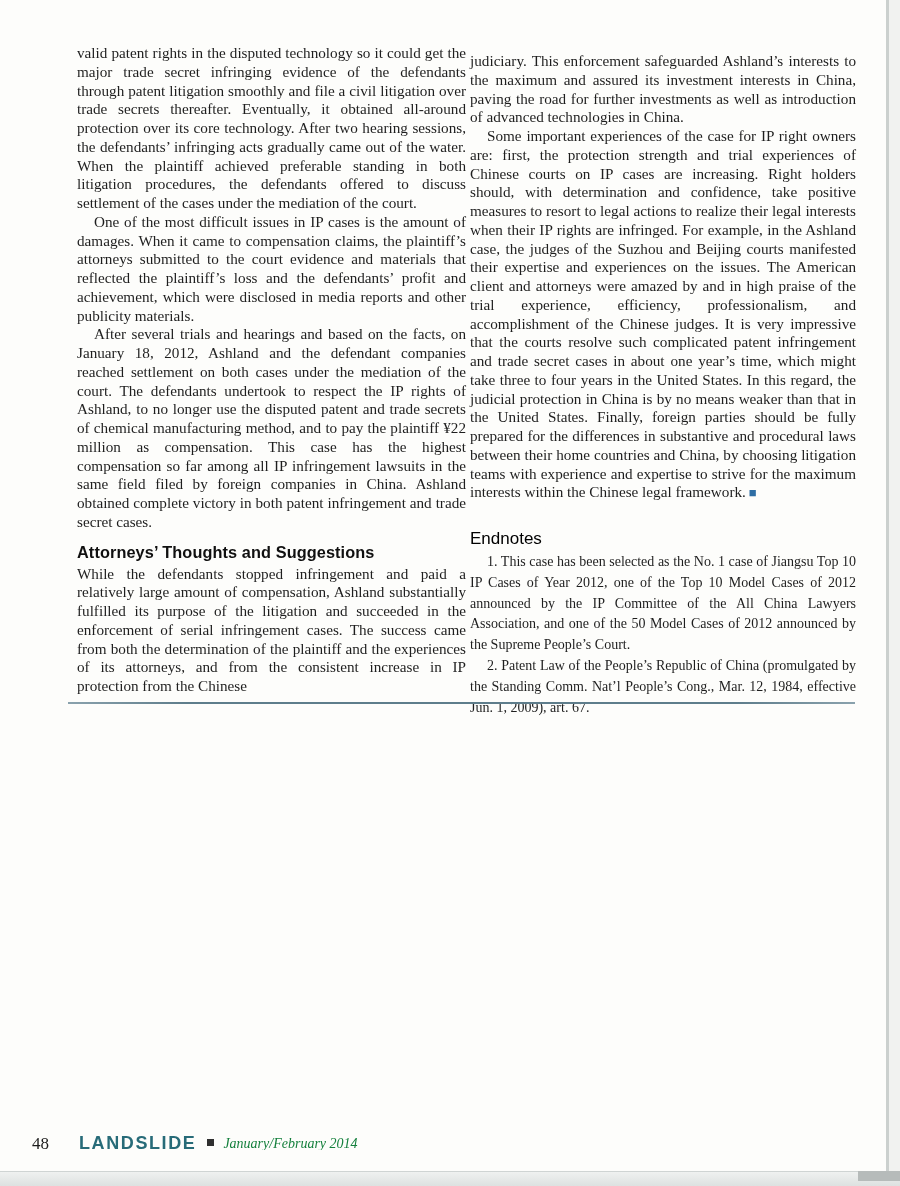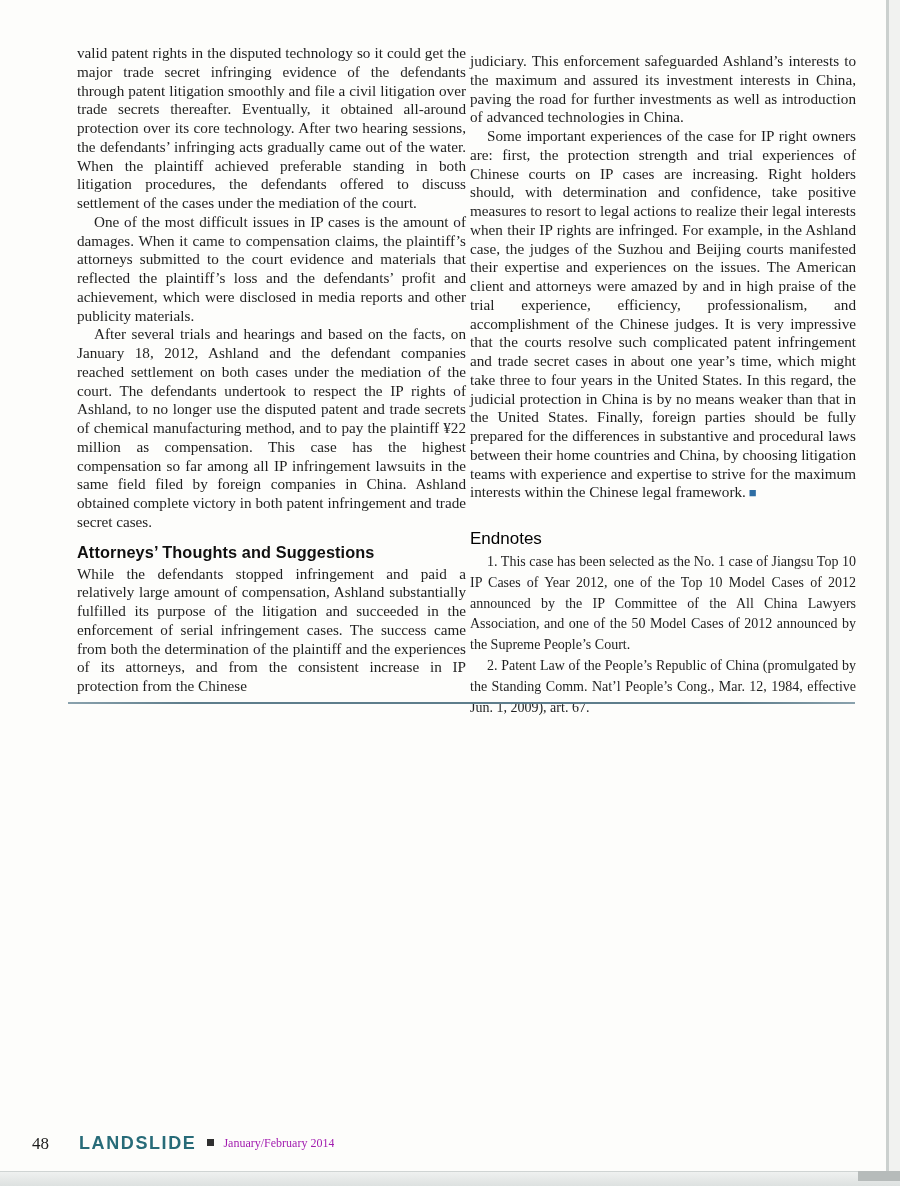--- a/index.html
+++ b/index.html
@@ -106,23 +106,24 @@
   }
   .footer .footsq {
     display: inline-block;
     width: 7px;
     height: 7px;
     background: #2f2f2f;
     margin: 5px 9px 0 11px;
   }
   .footer .issue {
     font-family: "Liberation Serif", serif;
-    font-size: 12px;
+    font-size: 14px;
     line-height: 19px;
-    color: #a21caf;
+    color: #15803d;
+    font-style: italic;
   }
 
   
   .right-edge-line {
     position: absolute;
     top: 0;
     left: 886px;
     width: 3px;
     height: 1172px;
     background: #cbd0ce;

